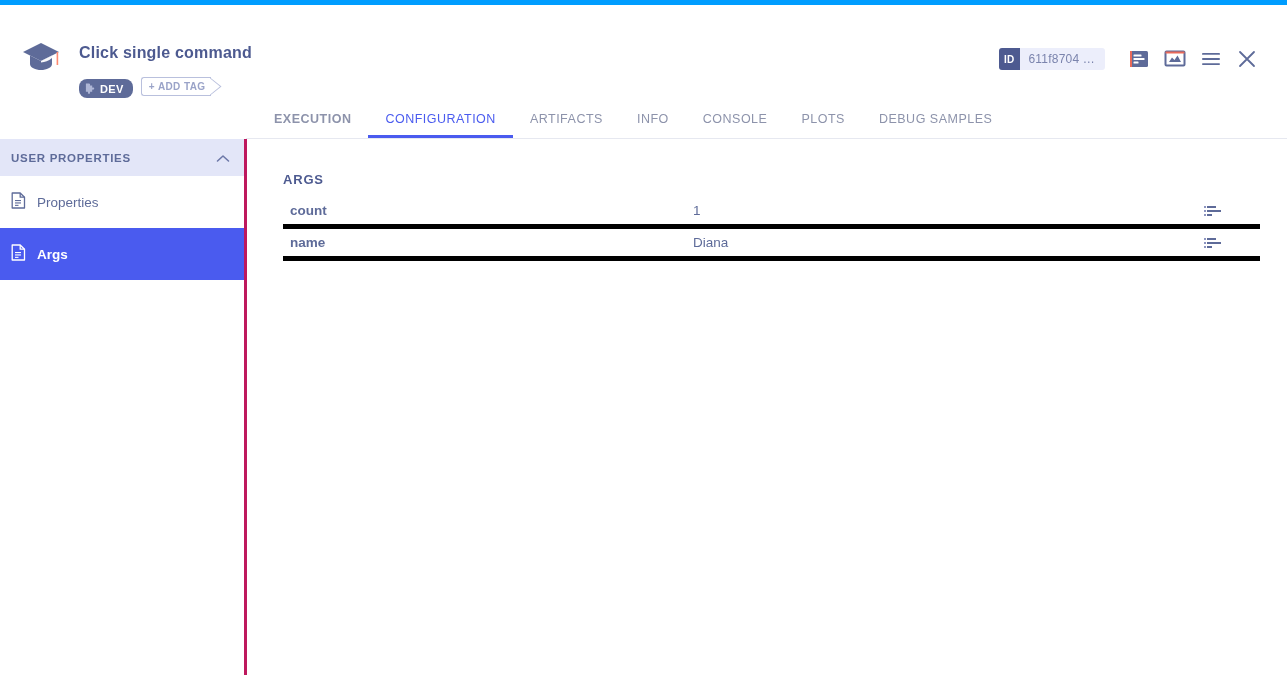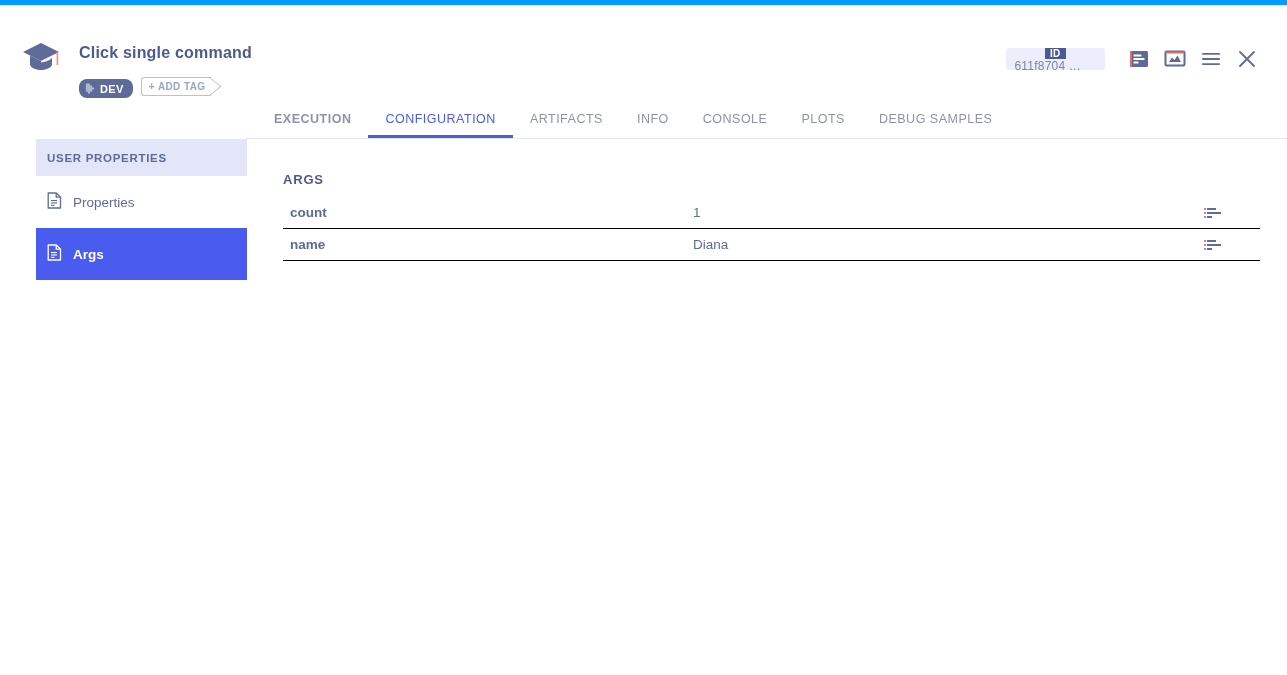--- a/index.html
+++ b/index.html
@@ -108,35 +108,34 @@
     position: absolute; right: 22px; top: 36px;
     display: flex; align-items: center; gap: 0px;
   }
   .id-badge {
     display: flex; align-items: center;
     height: 22px;
     background: #eceefb;
     border-radius: 3px;
     margin-right: 16px;
     overflow: hidden;
-    flex-direction: column;
   }
   .id-badge .id-key {
     background: #4d5a90;
     color: #ffffff;
     font-size: 10px; font-weight: bold;
     height: 22px;
     display: flex; align-items: center;
     padding: 0 5px;
     letter-spacing: 0.3px;
   }
   .id-badge .id-val {
     color: #7b84ad;
     font-size: 12px;
-    padding: 0 24px 0 9px;
+    padding: 0 10px 0 9px;
     letter-spacing: 0.2px;
   }
   .icon-btn {
     width: 36px; height: 36px;
     display: flex; align-items: center; justify-content: center;
     cursor: pointer;
   }
 
   
   .tabbar {
@@ -167,22 +166,21 @@
     position: absolute; left: 0; right: 0; bottom: 0;
     height: 3px;
     background: #4a5bef;
   }
 
   
   .sidebar {
     position: absolute; top: 139px; left: 0;
     width: 247px; height: 536px;
     background: #ffffff;
-    border-right: 6px solid #be185d;
-    margin-left: 36px;
+    border-right: 3px solid #be185d;
   }
   .sb-section {
     height: 37px;
     background: #e3e6f8;
     display: flex; align-items: center;
     padding: 0 14px 0 11px;
     justify-content: space-between;
     cursor: pointer;
   }
   .sb-section-label {
@@ -218,21 +216,21 @@
     color: #4d5a90;
     letter-spacing: 0.8px;
   }
   .args-table {
     position: absolute; left: 36px; top: 58px;
     width: 977px;
   }
   .args-row {
     height: 32px;
     display: flex; align-items: center;
-    border-bottom: 1px solid #000000;
+    border-bottom: 5px solid #000000;
   }
   .args-key {
     width: 410px;
     padding-left: 7px;
     font-size: 13.5px;
     color: #5e6b99;
     font-weight: bold;
   }
   .args-val {
     flex: 1;

